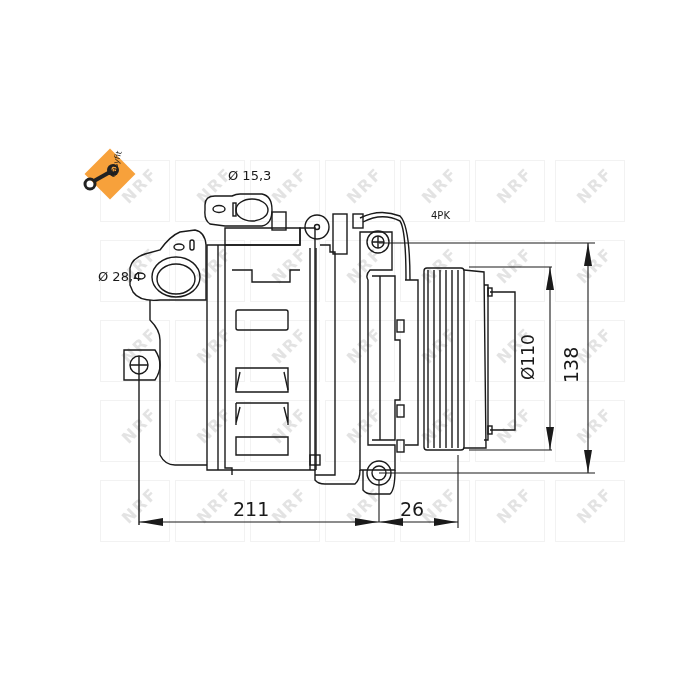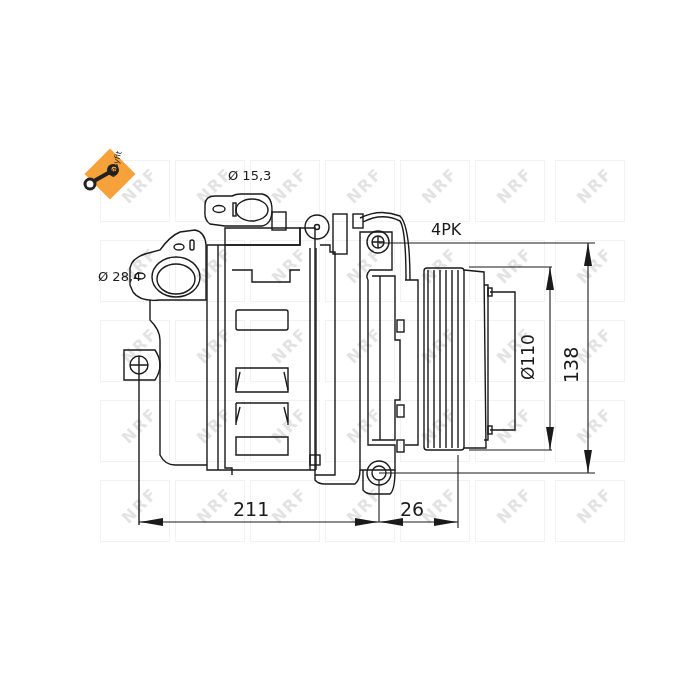--- a/index.html
+++ b/index.html
@@ -235,18 +235,18 @@
       <circle cx="8" cy="34" r="5" fill="none" stroke="#222" stroke-width="3"></circle>
       <path d="M12 31 L28 22" stroke="#222" stroke-width="4"></path>
       <circle cx="31" cy="20" r="6" fill="#222"></circle>
       <circle cx="32" cy="19" r="2.5" fill="#f7a13b"></circle>
     </svg>
     <span class="lbl" style="left:26px;top:26px;font-size:8px;transform:rotate(-75deg);transform-origin:left top;">easyfit</span>
   </div>
 
   <span class="lbl" style="left:228px;top:168px;font-size:13px;">Ø 15,3</span>
   <span class="lbl" style="left:98px;top:240px;font-size:13px;margin-top:29px;">Ø 28,4</span>
-  <span class="lbl" style="left:431px;top:220px;font-size:16px;">4PK</span>
+  <span class="lbl" style="left:431px;top:210px;font-size:10px;">4PK</span>
   <span class="lbl" style="left:518px;top:380px;font-size:17px;transform:rotate(-90deg);transform-origin:left top;">Ø110</span>
   <span class="lbl" style="left:560px;top:383px;font-size:19px;transform:rotate(-90deg);transform-origin:left top;">138</span>
   <span class="lbl" style="left:233px;top:498px;font-size:19px;">211</span>
   <span class="lbl" style="left:400px;top:498px;font-size:19px;">26</span>
 </div>
 
 </body></html>

